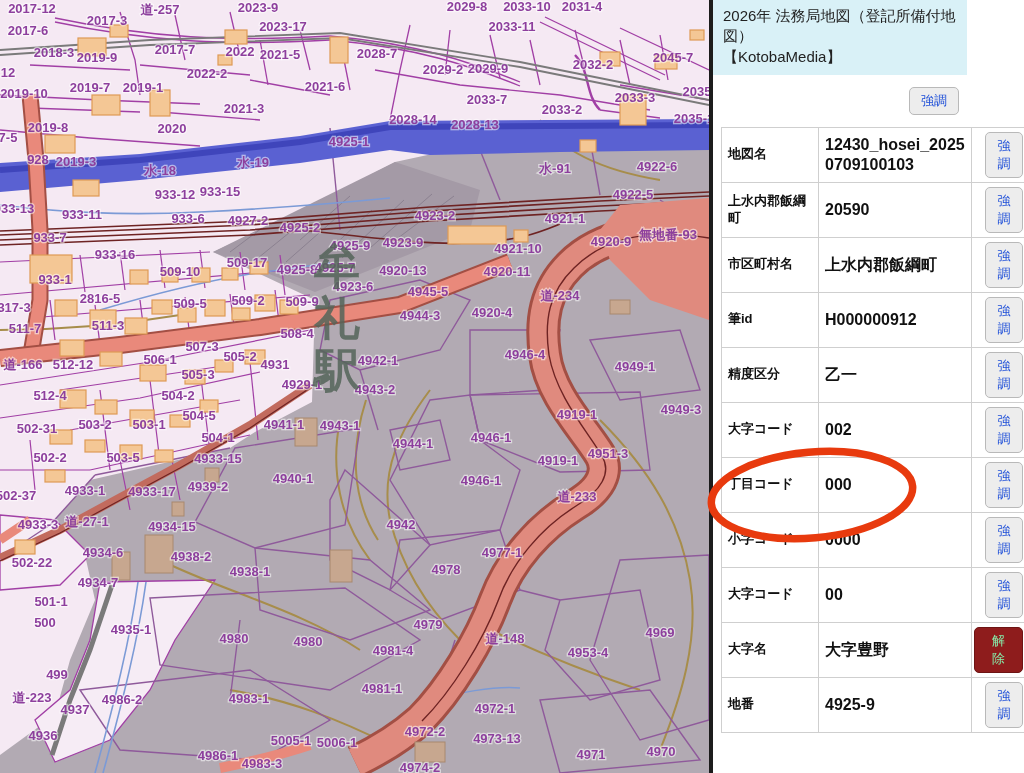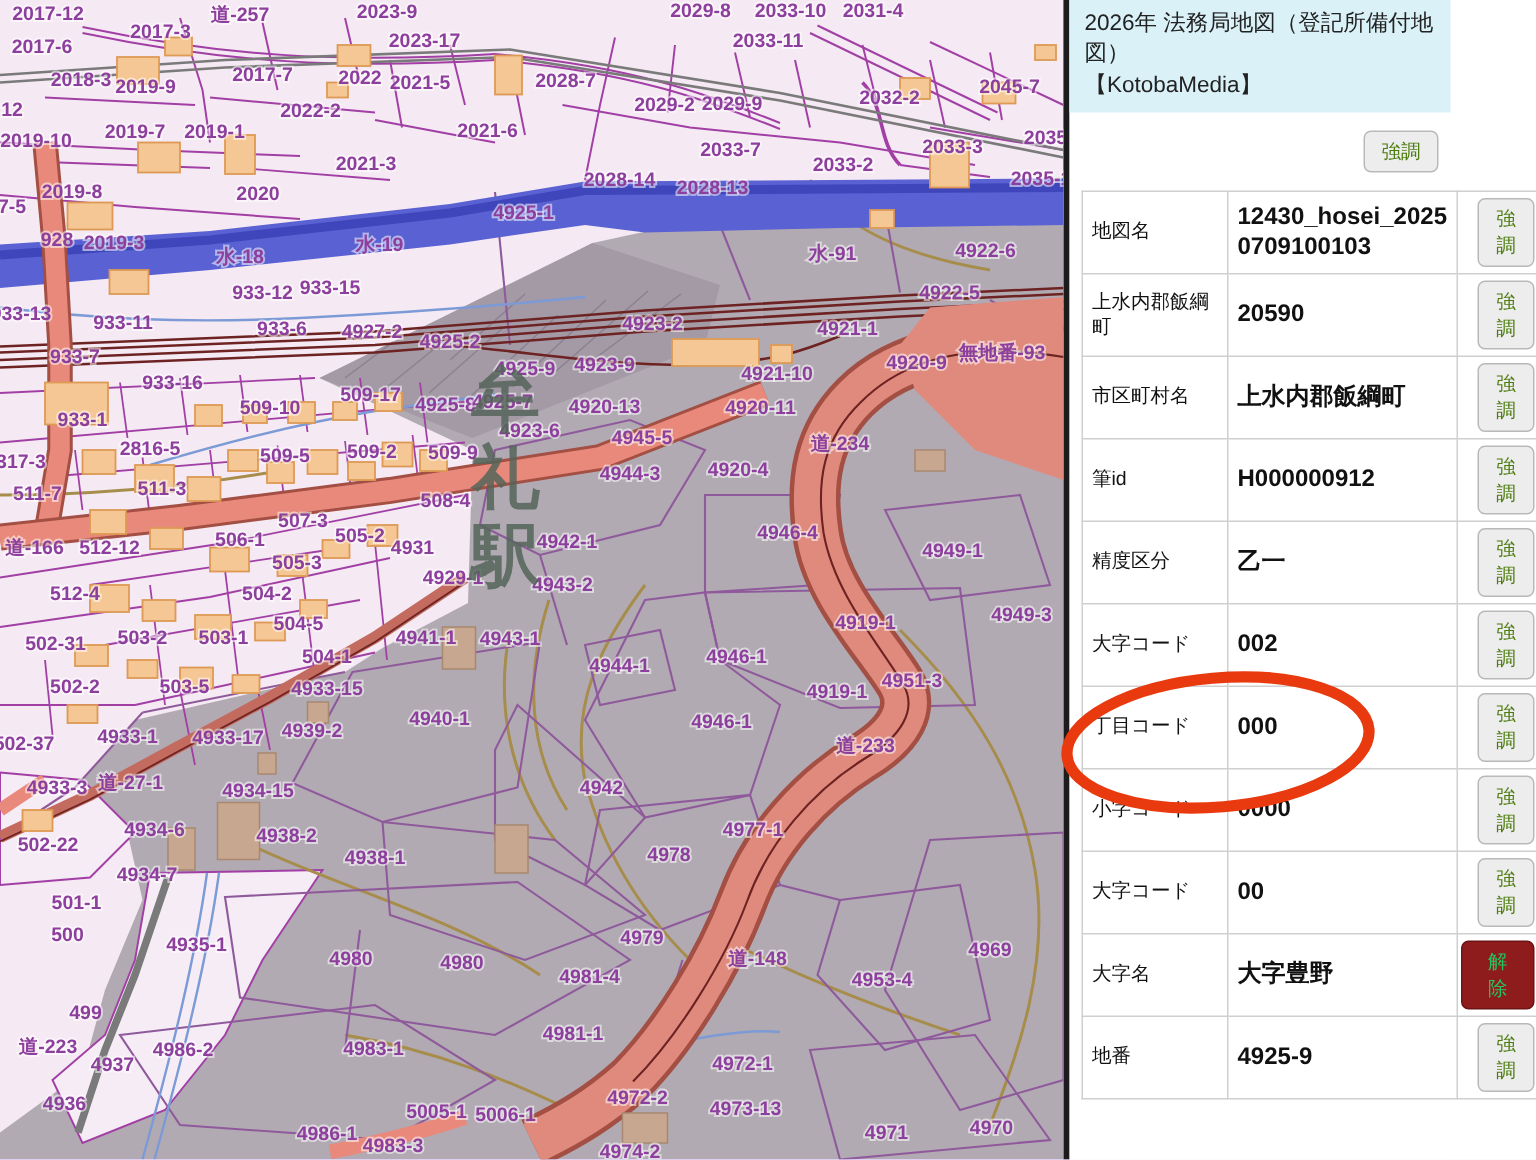--- a/index.html
+++ b/index.html
@@ -1,31 +1,31 @@
 <!DOCTYPE html>
 <html><head>
 <meta charset="utf-8">
 <style>
   html,body{margin:0;padding:0;}
   body{font-family:"Liberation Sans","DejaVu Sans",sans-serif;background:#fff;}
   #app{position:relative;width:1024px;height:773px;overflow:hidden;background:#fff;}
   
-  #map-wrap{position:absolute;left:0;top:0;width:713px;height:773px;border-right:4px solid #1c1c1c;box-sizing:border-box;background:#8b5cf6;}
+  #map-wrap{position:absolute;left:0;top:0;width:713px;height:773px;border-right:4px solid #1c1c1c;box-sizing:border-box;background:#fca5a5;}
   #map-svg{display:block;width:709px;height:773px;}
   .plabel{font-size:13px;font-weight:bold;fill:#8d3f9d;paint-order:stroke;stroke:rgba(255,255,255,.55);stroke-width:2.5px;}
   .station-ch{font-size:46px;fill:#55655a;opacity:.85;font-weight:bold;}
   
   #panel{position:absolute;left:713px;top:0;width:254px;height:773px;background:#fff;box-sizing:border-box;font-size:13px;color:#111;}
   #panel-header{background:#d9f1f7;padding:6px 10px 8px 10px;font-size:15px;line-height:1.35;color:#222;}
   #top-btn-row{display:flex;justify-content:flex-end;padding:12px 8px 10px 0;}
-  .hl-btn{font-family:inherit;font-size:13px;color:#4d7c0f;background:#ededed;border:1px solid #b9b9b9;border-radius:5px;padding:4px 11px;cursor:pointer;margin-left:11px;}
-  .release-btn{font-family:inherit;font-size:13px;color:#22c55e;background:#8e1c1c;border:1px solid #6d1414;border-radius:5px;padding:4px 11px;cursor:pointer;}
+  .hl-btn{font-family:inherit;font-size:13px;color:#1d4ed8;background:#ededed;border:1px solid #b9b9b9;border-radius:5px;padding:4px 11px;cursor:pointer;margin-left:11px;}
+  .release-btn{font-family:inherit;font-size:13px;color:#86efac;background:#8e1c1c;border:1px solid #6d1414;border-radius:5px;padding:4px 11px;cursor:pointer;}
   table#attr-table{border-collapse:collapse;margin:2px 6px 0 8px;width:297px;table-layout:fixed;}
   #attr-table td{border:1px solid #cfcfcf;padding:5px 6px;vertical-align:middle;}
-  #attr-table td.lab{width:84px;font-weight:normal;font-size:13px;word-break:break-all;line-height:1.3;margin-left:36px;}
+  #attr-table td.lab{width:84px;font-weight:bold;font-size:13px;word-break:break-all;line-height:1.3;margin-left:36px;}
   #attr-table td.val{width:140px;font-size:16px;word-break:break-all;line-height:1.25;font-weight:bold;}
   #attr-table td.btc{width:49px;text-align:center;padding:4px 2px;}
   
   #annotation{position:absolute;left:698px;top:443px;width:228px;height:108px;pointer-events:none;z-index:50;}
 </style>
 </head>
 <body>
 
 <div id="app">
 

